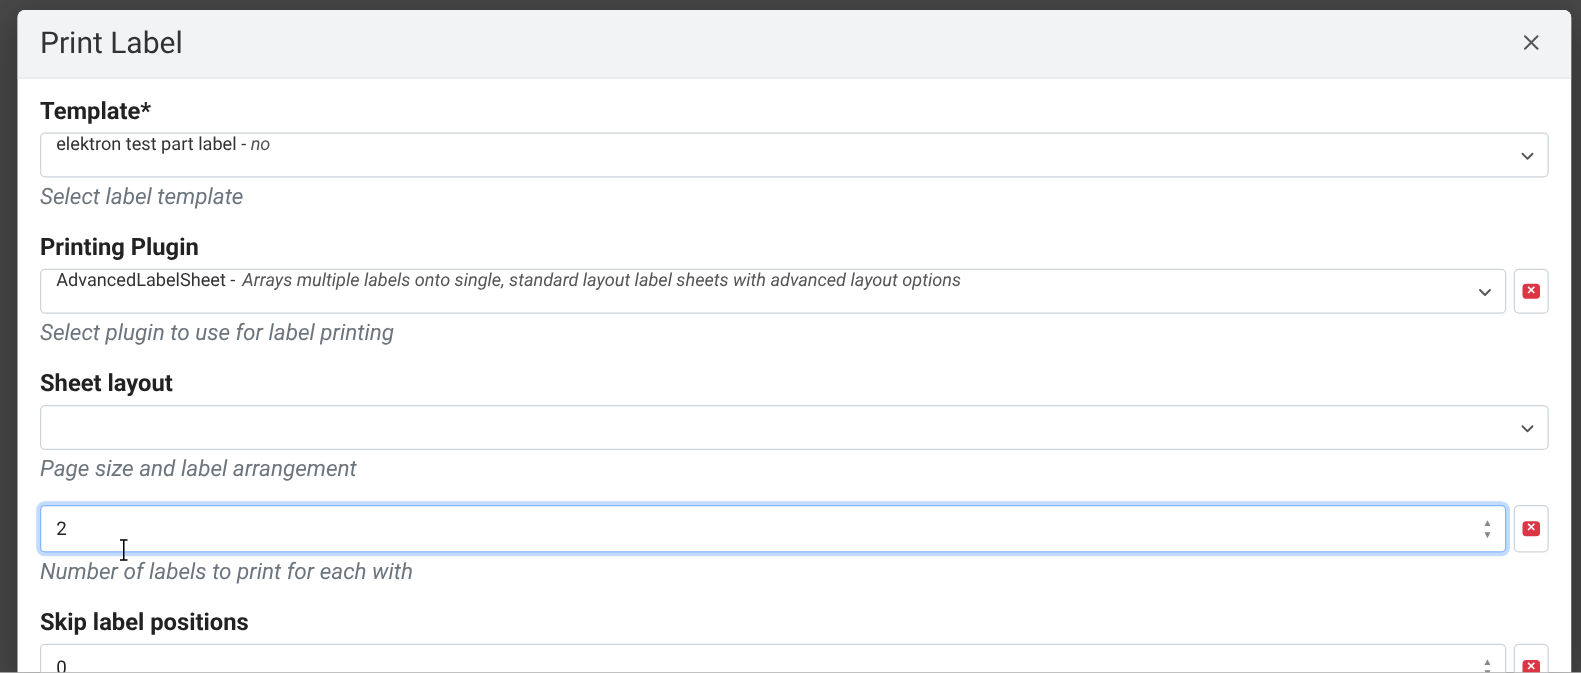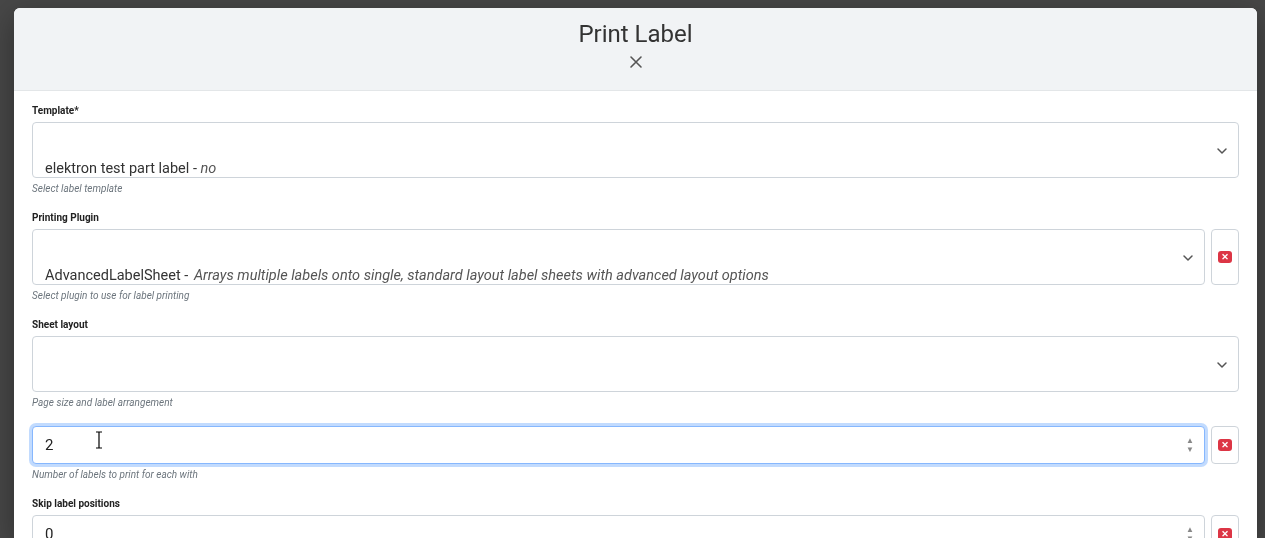--- a/index.html
+++ b/index.html
@@ -27,21 +27,20 @@
       box-shadow: 0 8px 30px rgba(0,0,0,0.35);
       overflow: hidden;
     }
     .modal-header {
       background: #f1f3f5;
       padding: 12px 18px 14px 18px;
       display: flex;
       align-items: center;
       justify-content: space-between;
       border-bottom: 1px solid #e3e6e8;
-      flex-direction: column;
     }
     .modal-title {
       font-size: 24px;
       font-weight: 400;
       color: #333;
     }
     .close-btn {
       font-size: 20px;
       color: #555;
       cursor: pointer;
@@ -49,39 +48,39 @@
       height: 28px;
       display: flex;
       align-items: center;
       justify-content: center;
     }
     .modal-body {
       padding: 14px 18px 4px 18px;
     }
     .form-group { margin-bottom: 18px; }
     .form-label {
-      font-size: 10px;
+      font-size: 19px;
       font-weight: 700;
       color: #222;
       margin-bottom: 6px;
       display: block;
     }
     .select-wrap, .input-wrap {
       position: relative;
       display: flex;
       align-items: stretch;
       gap: 6px;
     }
     .select-box {
       flex: 1;
       border: 1px solid #ced4da;
       border-radius: 4px;
-      height: 56px;
-      display: flex;
-      align-items: flex-end;
+      height: 36px;
+      display: flex;
+      align-items: flex-start;
       padding: 0 52px 0 12px;
       cursor: pointer;
       position: relative;
       background: #fff;
       font-size: 14.5px;
       color: #333;
     }
     .select-box .main-text { font-weight: 400; white-space: nowrap; overflow: hidden; }
     .select-box .main-text em { font-style: italic; color: #555; }
     .select-box.has-desc .desc { font-style: italic; color: #555; margin-left: 2px; }
@@ -91,21 +90,21 @@
       top: 50%;
       transform: translateY(-50%);
       width: 10px;
       height: 10px;
       pointer-events: none;
     }
     .chevron svg { width: 12px; height: 12px; display: block; }
     .hint {
       font-style: italic;
       color: #6c757d;
-      font-size: 10px;
+      font-size: 18px;
       margin-top: 5px;
     }
     .number-input {
       flex: 1;
       border: 1px solid #86b7fe;
       border-radius: 4px;
       height: 38px;
       box-shadow: 0 0 0 3px rgba(13,110,253,0.25);
       display: flex;
       align-items: center;

